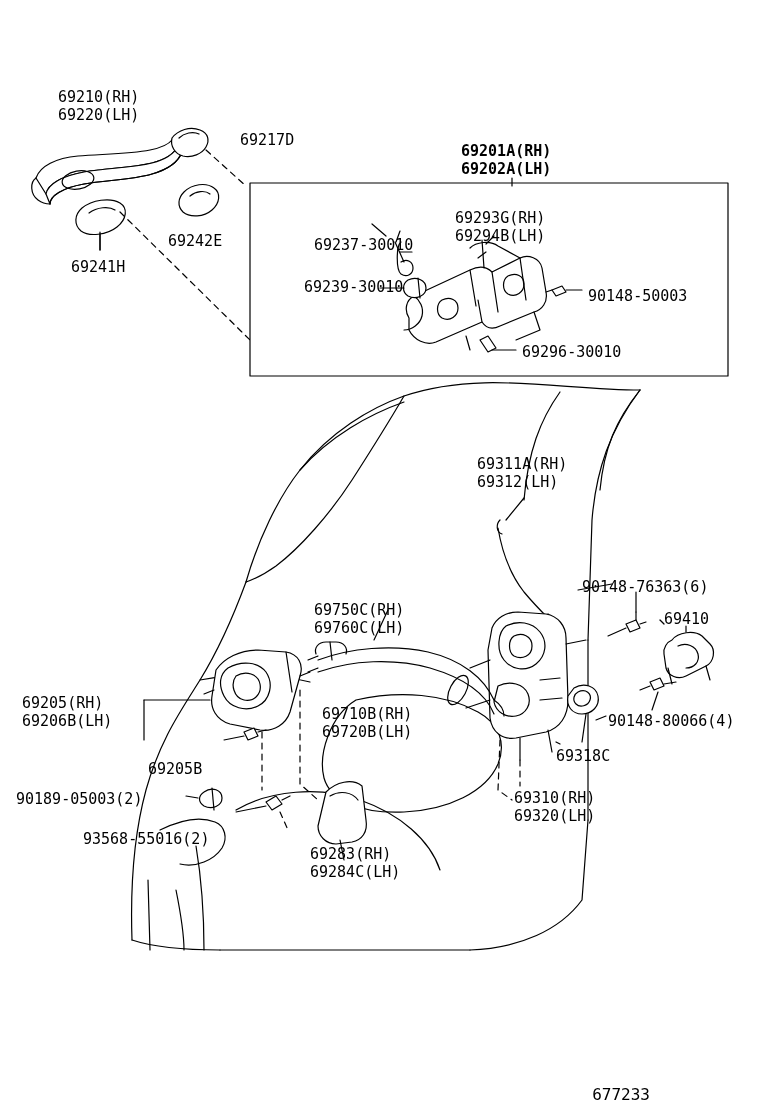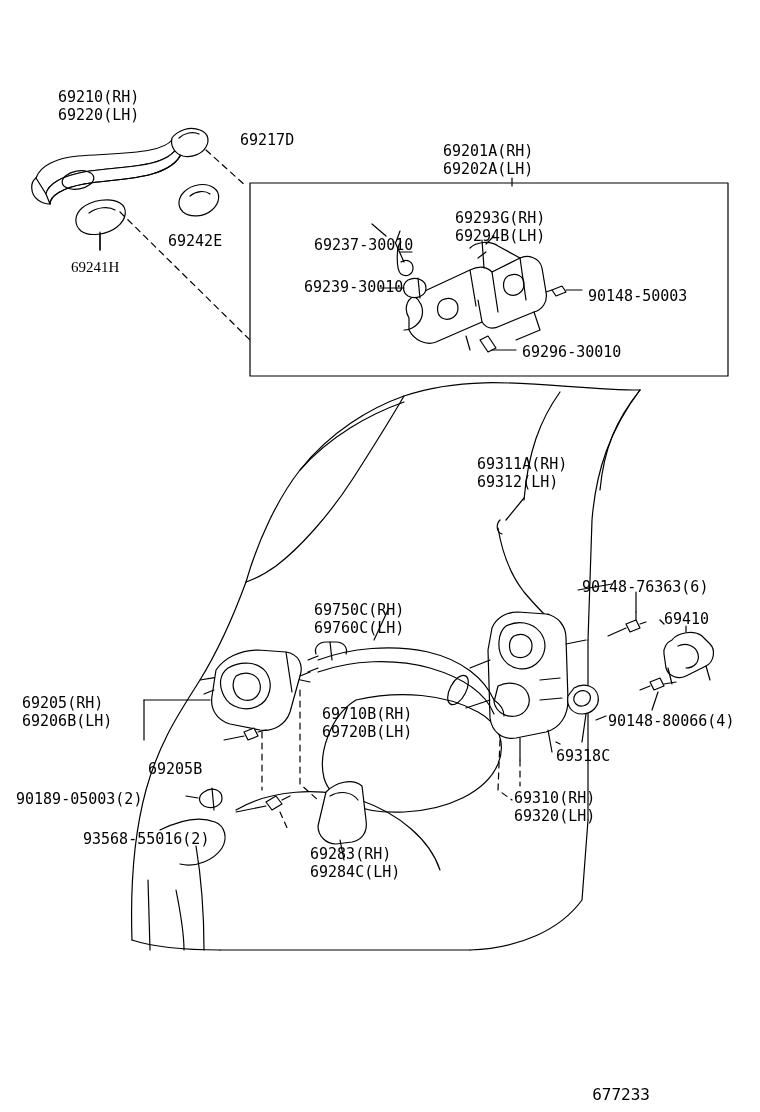--- a/index.html
+++ b/index.html
@@ -303,27 +303,27 @@
       <path d="M660,620 L664,624"></path>
       <path d="M596,720 L606,716"></path>
       <path d="M556,742 L560,744"></path>
 
     </g>
   </svg>
 
   <div class="lbl" style="left:58px; top:88px;">69210(RH)
 69220(LH)</div>
   <div class="lbl" style="left:240px; top:131px;">69217D</div>
-  <div class="lbl" style="left:443px; top:142px;">69201A(RH)
+  <div class="lbl" style="left:461px; top:142px;font-weight:bold;">69201A(RH)
 69202A(LH)</div>
   <div class="lbl" style="left:314px; top:216px;margin-top:20px;">69237-30010</div>
   <div class="lbl" style="left:455px; top:209px;">69293G(RH)
 69294B(LH)</div>
   <div class="lbl" style="left:168px; top:232px;">69242E</div>
-  <div class="lbl" style="left:71px; top:258px;font-family:Liberation Serif, serif;">69241H</div>
+  <div class="lbl" style="left:71px; top:258px;">69241H</div>
   <div class="lbl" style="left:263px; top:278px;margin-left:41px;">69239-30010</div>
   <div class="lbl" style="left:588px; top:287px;">90148-50003</div>
   <div class="lbl" style="left:522px; top:343px;">69296-30010</div>
   <div class="lbl" style="left:477px; top:455px;">69311A(RH)
 69312(LH)</div>
   <div class="lbl" style="left:582px; top:578px;">90148-76363(6)</div>
   <div class="lbl" style="left:314px; top:572px;margin-top:29px;">69750C(RH)
 69760C(LH)</div>
   <div class="lbl" style="left:664px; top:610px;">69410</div>
   <div class="lbl" style="left:22px; top:694px;">69205(RH)

